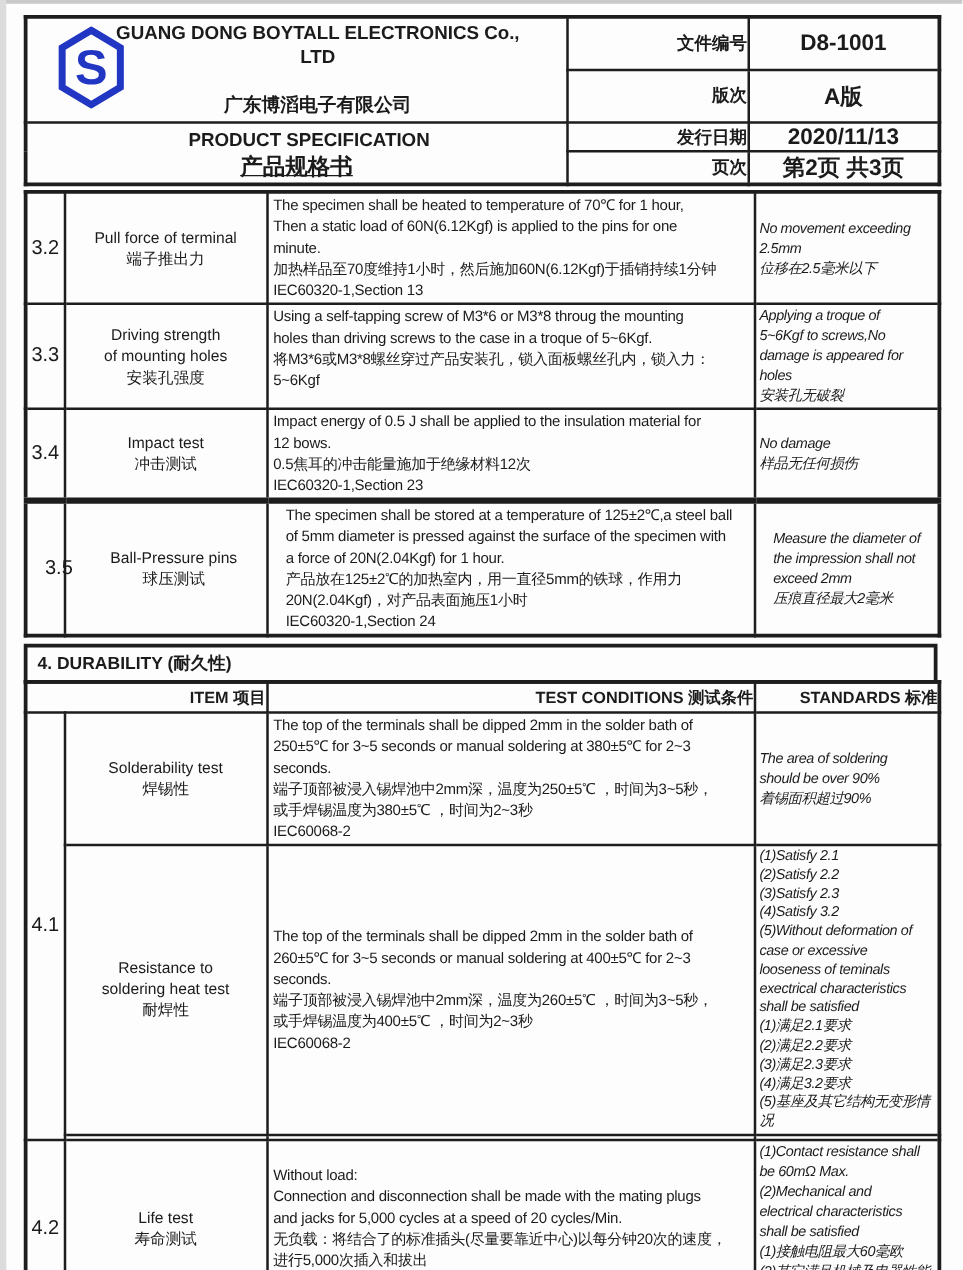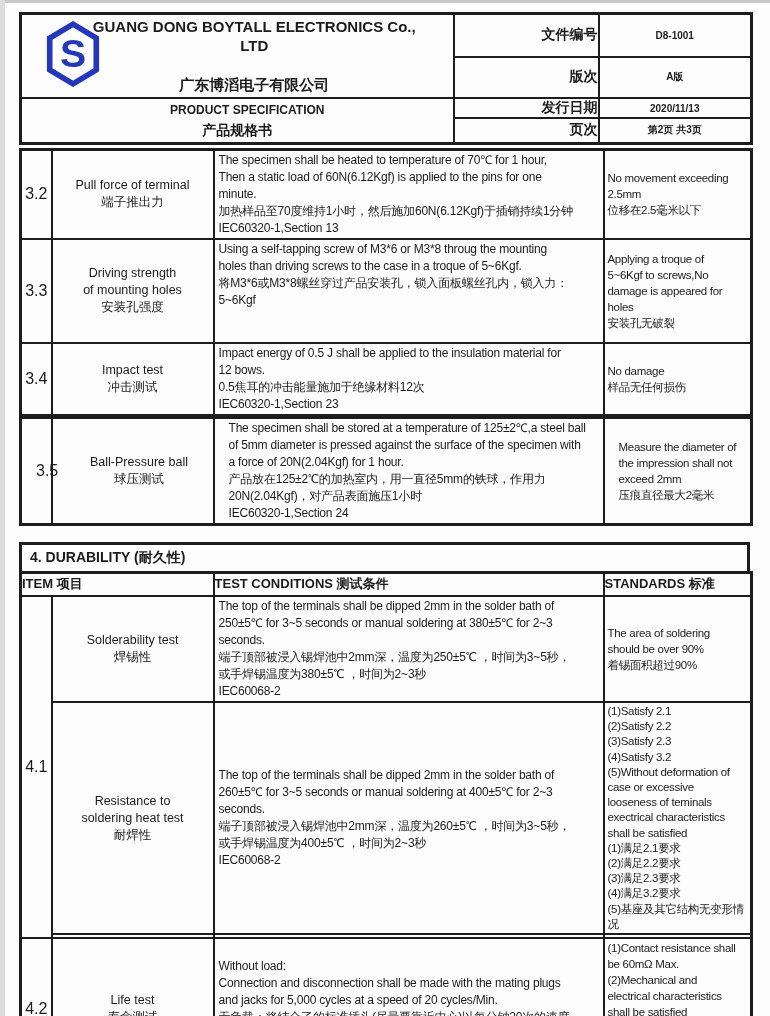--- a/index.html
+++ b/index.html
@@ -21,51 +21,51 @@
 
   
   .header-table td { vertical-align: middle; }
   .company-cell { padding: 2px 4px; }
   .company-flex { display: flex; align-items: center; }
   .logo-wrap { width: 64px; padding-left: 20px; flex: 0 0 auto; }
   .company-text { flex: 1 1 auto; text-align: center; padding-right: 30px; }
   .company-en { font-weight: bold; font-size: 15px; line-height: 19px; }
   .company-cn { font-weight: bold; font-size: 15px; line-height: 21px; margin-top: 19px; }
   .doc-title-cell { text-align: center; }
-  .doc-title-en { font-weight: bold; font-size: 12px; line-height: 20px; padding-left: 20px; }
-  .doc-title-cn { font-weight: bold; font-size: 14px; line-height: 20px; }
+  .doc-title-en { font-weight: bold; font-size: 15px; line-height: 20px; padding-left: 20px; }
+  .doc-title-cn { font-weight: bold; font-size: 18px; line-height: 20px; text-decoration: underline; }
   .meta-label { text-align: right; font-weight: bold; font-size: 14px; }
-  .meta-value { text-align: center; font-weight: bold; font-size: 10px; }
+  .meta-value { text-align: center; font-weight: bold; font-size: 18px; }
 
   
   .spec3 { margin-top: 3px; }
   .num  { text-align: center; vertical-align: middle; font-size: 16px; }
   .item { text-align: center; vertical-align: middle; font-size: 12.5px; line-height: 17px; white-space: pre-line; padding: 1px; }
   .cond { font-size: 12px; line-height: 17px; padding: 1px 4px; vertical-align: top; white-space: pre-line; letter-spacing: -0.2px; overflow: hidden; }
   .cond.mid { vertical-align: middle; }
-  .std  { font-size: 11.5px; line-height: 16px; padding: 1px 3px; vertical-align: middle; white-space: pre-line; letter-spacing: -0.3px; overflow: hidden; }
+  .std  { font-size: 11.5px; line-height: 16px; padding: 1px 3px; vertical-align: middle; white-space: pre-line; letter-spacing: -0.3px; overflow: hidden; font-style: italic; }
   .std.top { vertical-align: top; }
   .std.tight { line-height: 15.2px; }
   .thick-top td { border-top: 5px solid #1d1d1d; padding-left: 14px; }
 
   
   .section-heading {
-    margin-top: 16px;
+    margin-top: 5px;
     border: 3px solid #1d1d1d;
     height: 32px;
     display: flex;
     align-items: center;
     padding-left: 8px;
     font-weight: bold;
     font-size: 14px;
     background: #fdfdfd;
   }
 
   .spec4 { margin-top: -3px; }
-  .spec4 th { font-weight: bold; font-size: 13px; text-align: left; vertical-align: middle; }
+  .spec4 th { font-weight: bold; font-size: 13px; text-align: right; vertical-align: middle; }
   .spacer td { height: 4px; padding: 0; border-top: 2px solid #1d1d1d; border-bottom: 2px solid #1d1d1d; }
 </style>
 </head>
 <body>
 
 <div class="edge-top"></div>
 <div class="edge-left"></div>
 
 <div class="sheet">
 
@@ -128,21 +128,21 @@
       <td class="cond">The specimen shall be heated to temperature of 70℃ for 1 hour,
 Then a static load of 60N(6.12Kgf) is applied to the pins for one
 minute.
 加热样品至70度维持1小时，然后施加60N(6.12Kgf)于插销持续1分钟
 IEC60320-1,Section 13</td>
       <td class="std">No movement exceeding
  2.5mm
 位移在2.5毫米以下</td>
     </tr>
     <tr>
-      <td class="num" style="height:104px">3.3</td>
+      <td class="num" style="height:84px">3.3</td>
       <td class="item">Driving strength
 of mounting holes
 安装孔强度</td>
       <td class="cond">Using a self-tapping screw of M3*6 or M3*8 throug the mounting
 holes than driving screws to the case in a troque of 5~6Kgf.
 将M3*6或M3*8螺丝穿过产品安装孔，锁入面板螺丝孔内，锁入力：
 5~6Kgf</td>
       <td class="std">Applying a troque of
 5~6Kgf to screws,No
 damage is appeared for
@@ -155,21 +155,21 @@
 冲击测试</td>
       <td class="cond">Impact energy of 0.5 J shall be applied to the insulation material for
 12 bows.
 0.5焦耳的冲击能量施加于绝缘材料12次
 IEC60320-1,Section 23</td>
       <td class="std">No damage
 样品无任何损伤</td>
     </tr>
     <tr class="thick-top">
       <td class="num" style="height:96px">3.5</td>
-      <td class="item">Ball-Pressure ball
+      <td class="item">Ball-Pressure pins
 球压测试</td>
       <td class="cond">The specimen shall be stored at a temperature of 125±2℃,a steel ball
 of 5mm diameter is pressed against the surface of the specimen with
 a force of 20N(2.04Kgf) for 1 hour.
 产品放在125±2℃的加热室内，用一直径5mm的铁球，作用力
 20N(2.04Kgf)，对产品表面施压1小时
 IEC60320-1,Section 24</td>
       <td class="std">Measure the diameter of
 the impression shall not
 exceed 2mm

